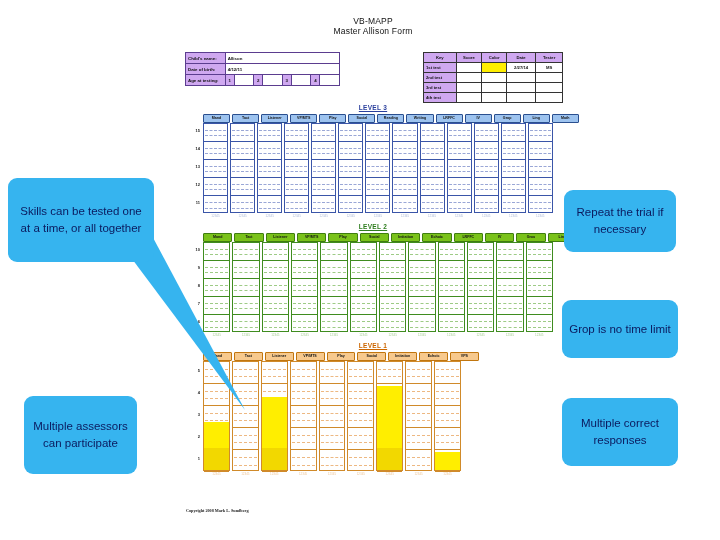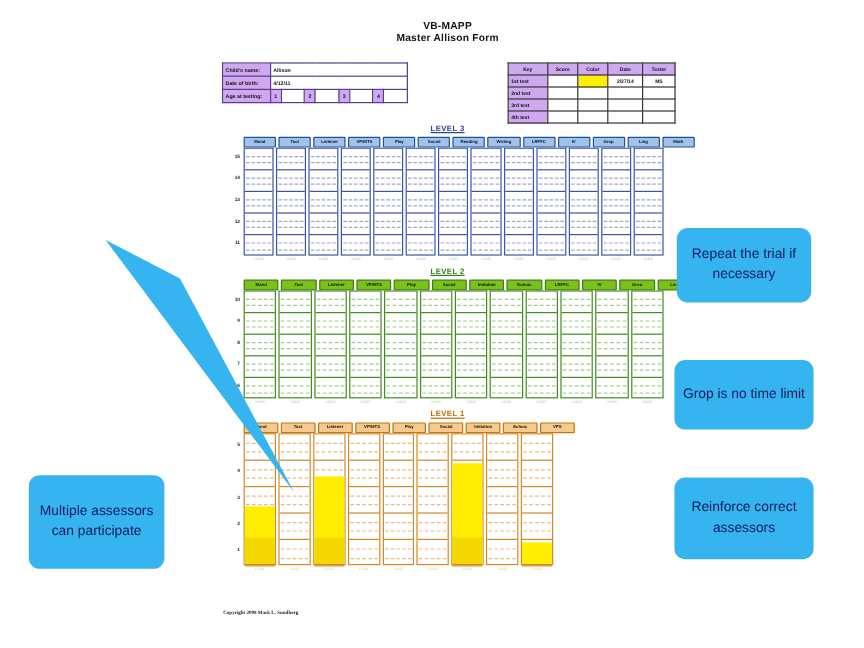--- a/index.html
+++ b/index.html
@@ -11,21 +11,21 @@
     overflow:hidden;
   }
   #stage{position:absolute;left:0;top:0;width:720px;height:540px;}
 
   
   .sheet{position:absolute;left:178px;top:8px;width:390px;height:510px;}
 
   .form-title{
     position:absolute;left:0;top:8px;width:390px;
     text-align:center;color:#111;
-    font-size:8.5px;font-weight:bold;line-height:10px;
+    font-size:8.5px;font-weight:normal;line-height:10px;
     letter-spacing:.2px;
   }
 
   
   .child-tbl{
     position:absolute;left:7px;top:44px;width:155px;
     border-collapse:collapse;font-size:4.4px;
   }
   .child-tbl td{
     border:.6px solid #5b3d8f;
@@ -1083,30 +1083,33 @@
         </div>
     </div>
 
     <div class="copyright">Copyright 2008 Mark L. Sundberg</div>
   </div>
 
   <svg class="pointer" style="left:0;top:170px;width:290px;height:260px;" viewBox="0 0 290 260">
     <polygon points="88,30 150,62 245,240" fill="#36b4ef"></polygon>
   </svg>
 
+  <div class="callout" style="left:8px;top:178px;width:146px;height:84px;">
+    <span>Skills can be tested one at a time, or all together</span>
+  </div>
 
   <div class="callout" style="left:24px;top:396px;width:113px;height:78px;">
     <span>Multiple assessors can participate</span>
   </div>
 
   <div class="callout" style="left:564px;top:190px;width:112px;height:62px;">
     <span>Repeat the trial if necessary</span>
   </div>
 
   <div class="callout" style="left:562px;top:300px;width:116px;height:58px;">
     <span>Grop is no time limit</span>
   </div>
 
   <div class="callout" style="left:562px;top:398px;width:116px;height:68px;">
-    <span>Reinforce correct assessors</span>
+    <span>Multiple correct responses</span>
   </div>
 
 </div>
 
 </body></html>

